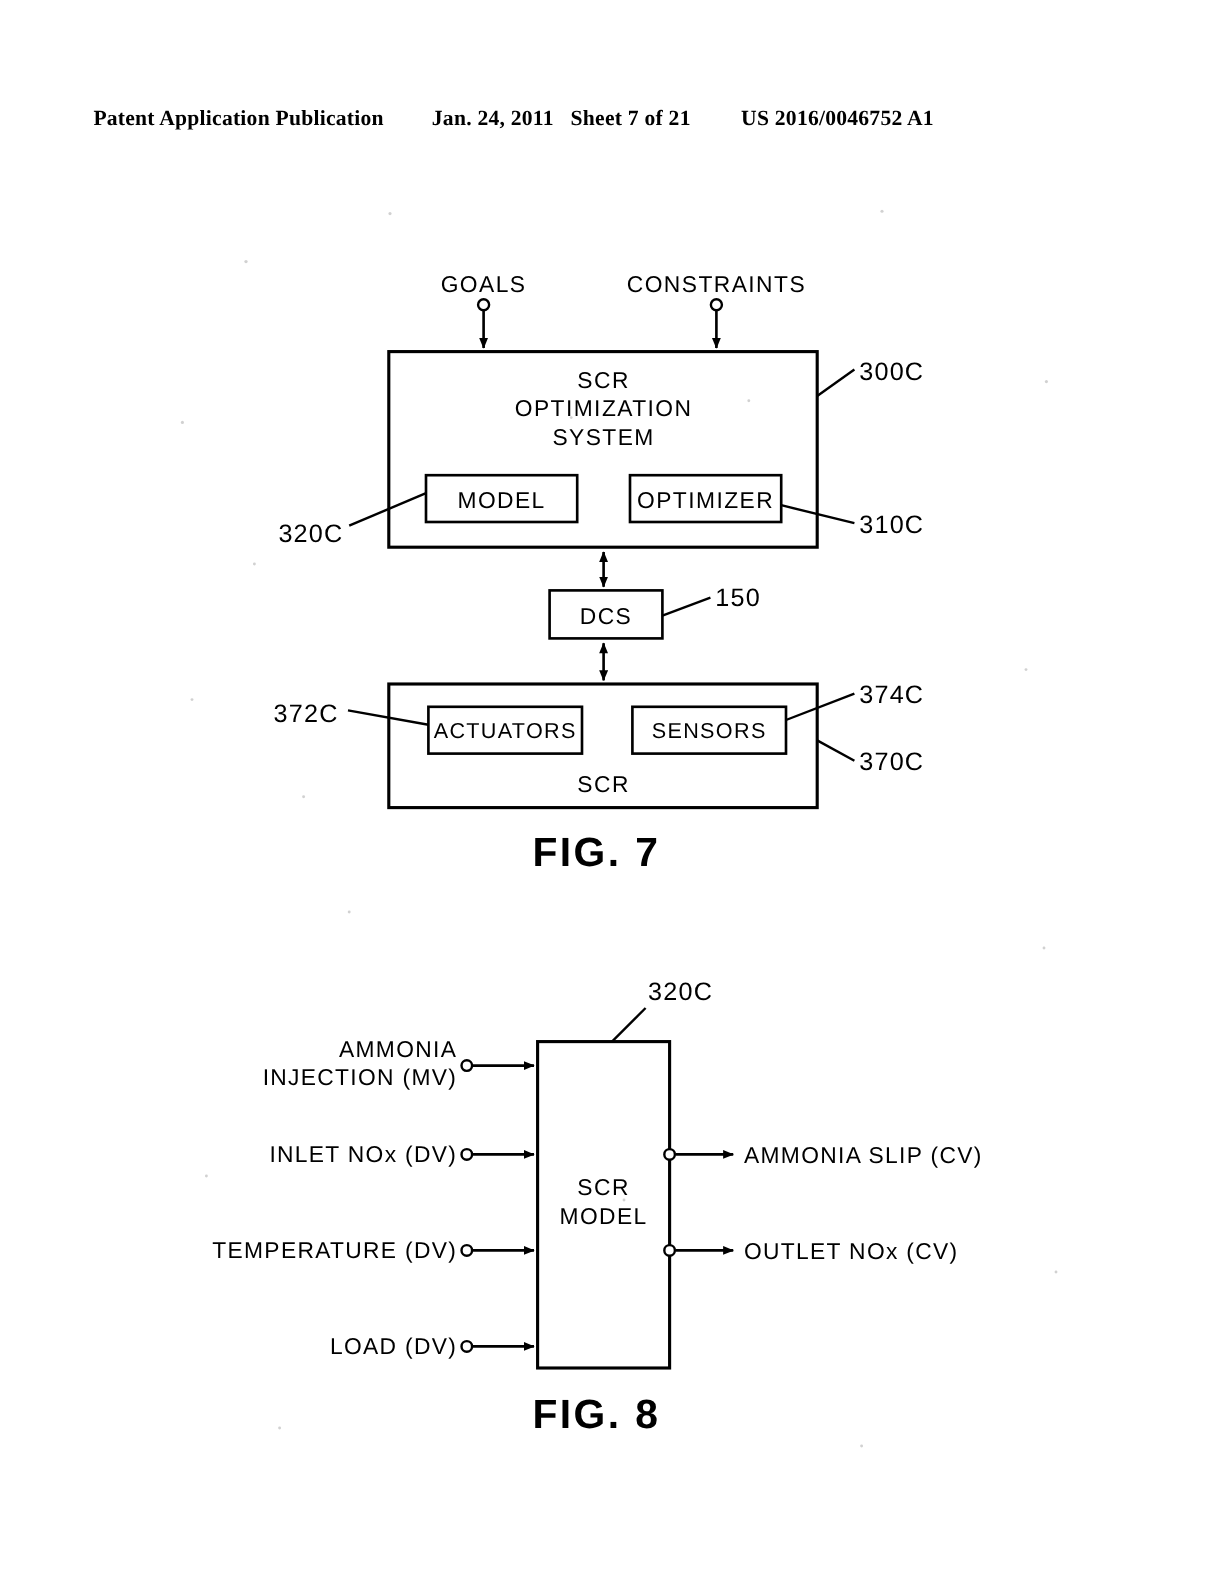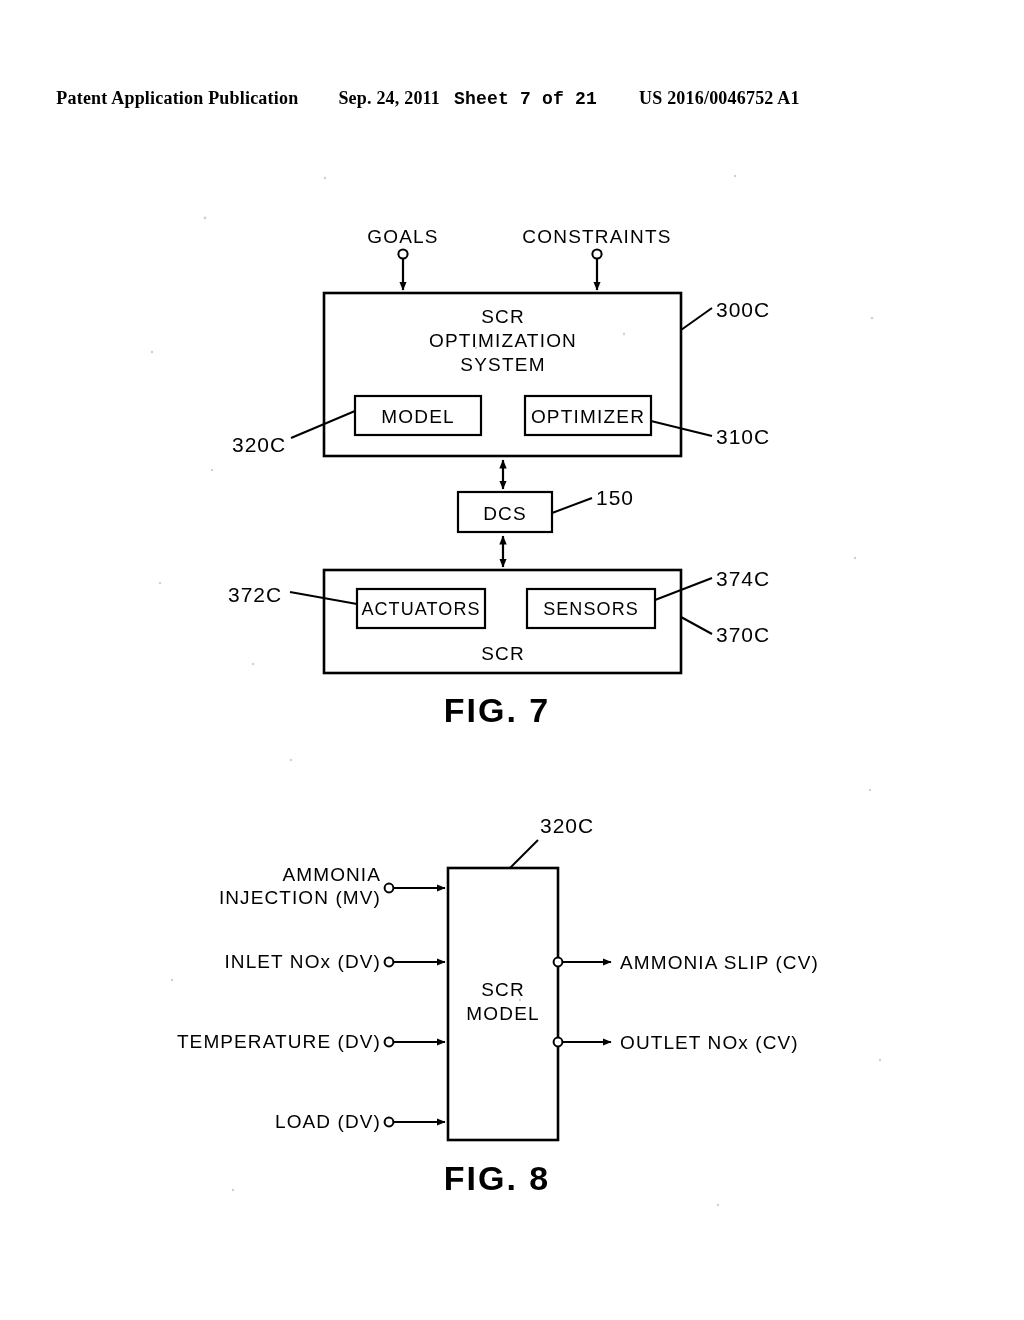--- a/index.html
+++ b/index.html
@@ -27,21 +27,21 @@
     justify-content: center;
     align-items: baseline;
     font-family: "Liberation Serif", serif;
     font-weight: bold;
     font-size: 18px;
     letter-spacing: 0.2px;
     white-space: nowrap;
   }
   .page-header .seg-pub { margin-right: 40px; }
   .page-header .seg-date { margin-right: 14px; }
-  .page-header .seg-sheet { margin-right: 42px; font-family: Liberation Mono, monospace; }
+  .page-header .seg-sheet { margin-right: 42px; }
   .page-header .seg-num { }
 
   
   #figure-canvas {
     position: absolute;
     left: 0;
     top: 0;
     width: 1024px;
     height: 1320px;
   }
@@ -105,21 +105,21 @@
     stroke-width: 2.0;
   }
   
   .speck { fill: #9a9a9a; }
 </style>
 </head>
 <body>
 
 <div class="page-header">
   <span class="seg-pub">Patent Application Publication</span>
-  <span class="seg-date">Sep. 24, 2011</span>
+  <span class="seg-date">Jan. 24, 2011</span>
   <span class="seg-sheet">Sheet 7 of 21</span>
   <span class="seg-num">US 2016/0046752 A1</span>
 </div>
 
 <svg id="figure-canvas" viewBox="0 0 1024 1320" xmlns="http://www.w3.org/2000/svg">
   <defs>
     <marker id="arrowFill" markerWidth="10" markerHeight="10" refX="8.4" refY="4" orient="auto" markerUnits="userSpaceOnUse">
       <path d="M0,0.3 L9,4 L0,7.7 z" fill="#000"></path>
     </marker>
     <marker id="arrowFillStart" markerWidth="10" markerHeight="10" refX="0.6" refY="4" orient="auto" markerUnits="userSpaceOnUse">

